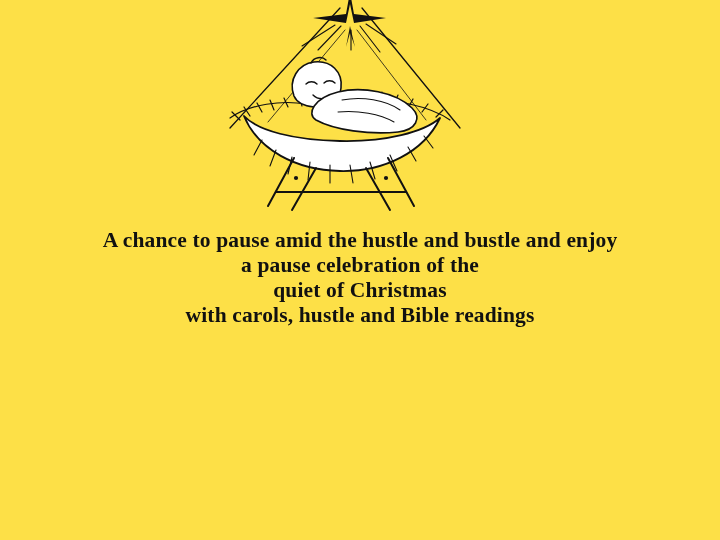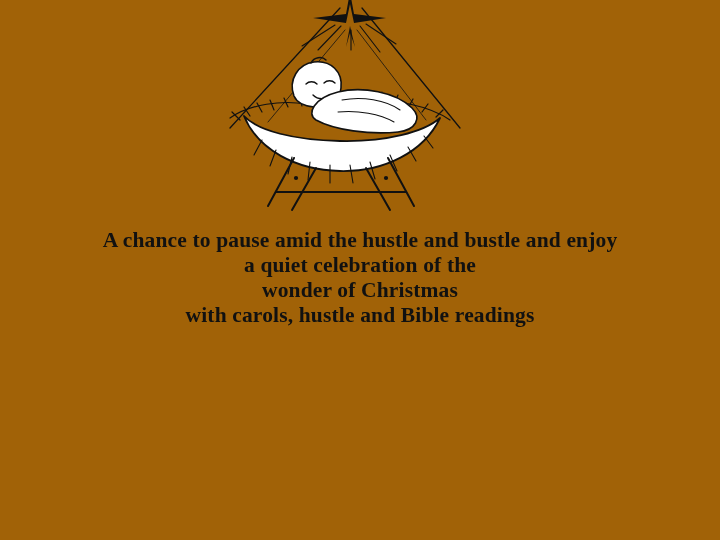--- a/index.html
+++ b/index.html
@@ -10,21 +10,21 @@
     width: 720px;
     height: 540px;
     background: #ffffff;
     font-family: "Liberation Serif", serif;
     overflow: hidden;
   }
   .slide {
     position: relative;
     width: 720px;
     height: 540px;
-    background: #a16207;
+    background: #fde047;
   }
   .artwork {
     position: absolute;
     top: 0px;
     left: 210px;
     width: 300px;
     height: 215px;
   }
   .artwork svg {
     display: block;
@@ -127,18 +127,18 @@
       </g>
       <g fill="#111111">
         <circle cx="86" cy="178" r="2.1"></circle>
         <circle cx="176" cy="178" r="2.1"></circle>
       </g>
     </svg>
   </div>
 
   <div class="caption">
     <span class="line">A chance to pause amid the hustle and bustle and enjoy</span>
-    <span class="line">a quiet celebration of the</span>
-    <span class="line">wonder of Christmas</span>
+    <span class="line">a pause celebration of the</span>
+    <span class="line">quiet of Christmas</span>
     <span class="line">with carols, hustle and Bible readings</span>
   </div>
 
 </div>
 
 </body></html>

